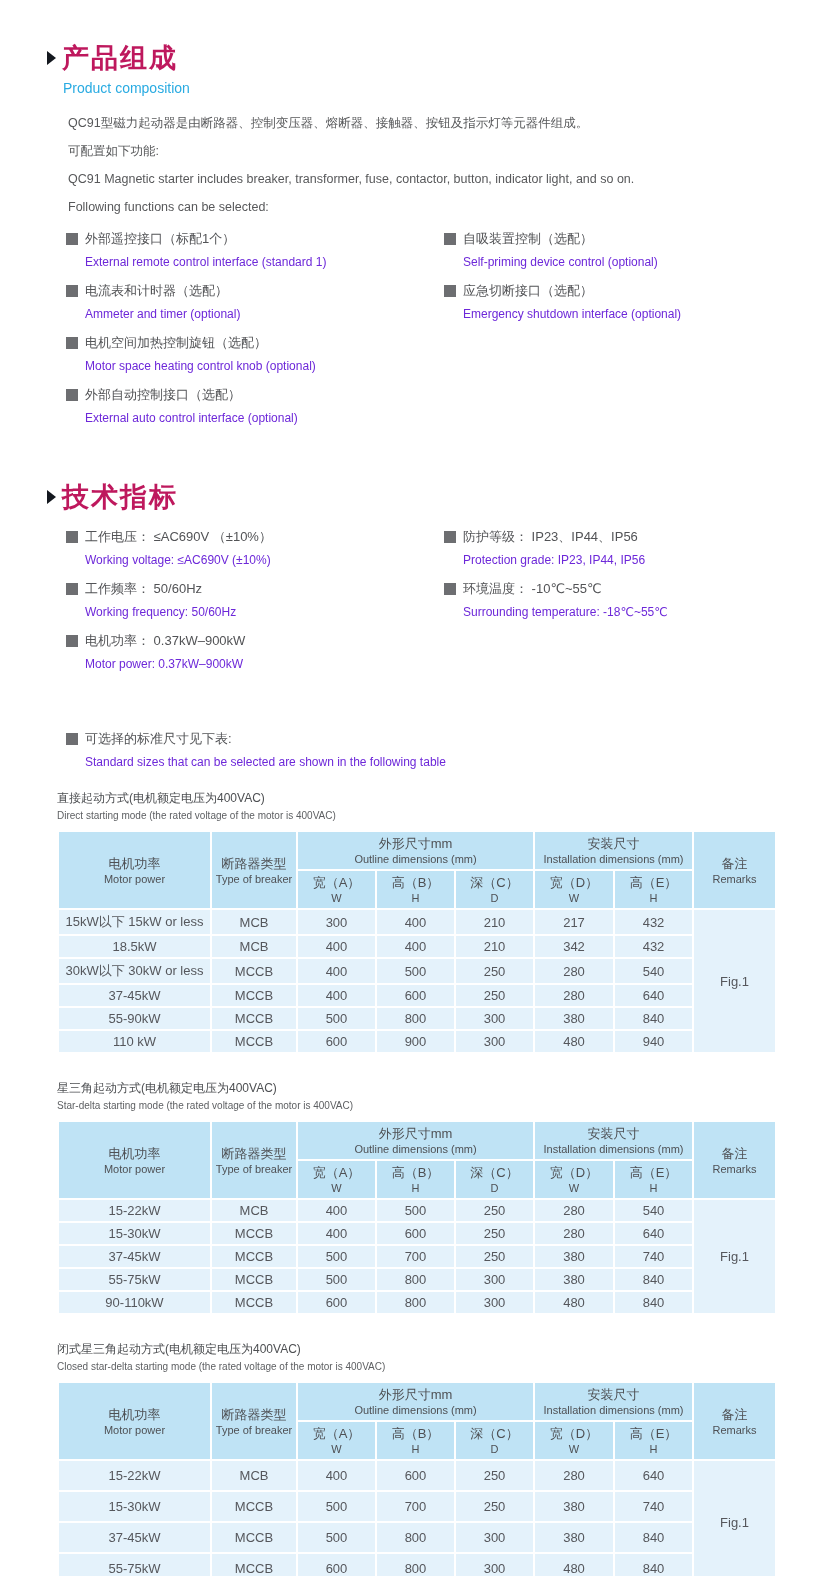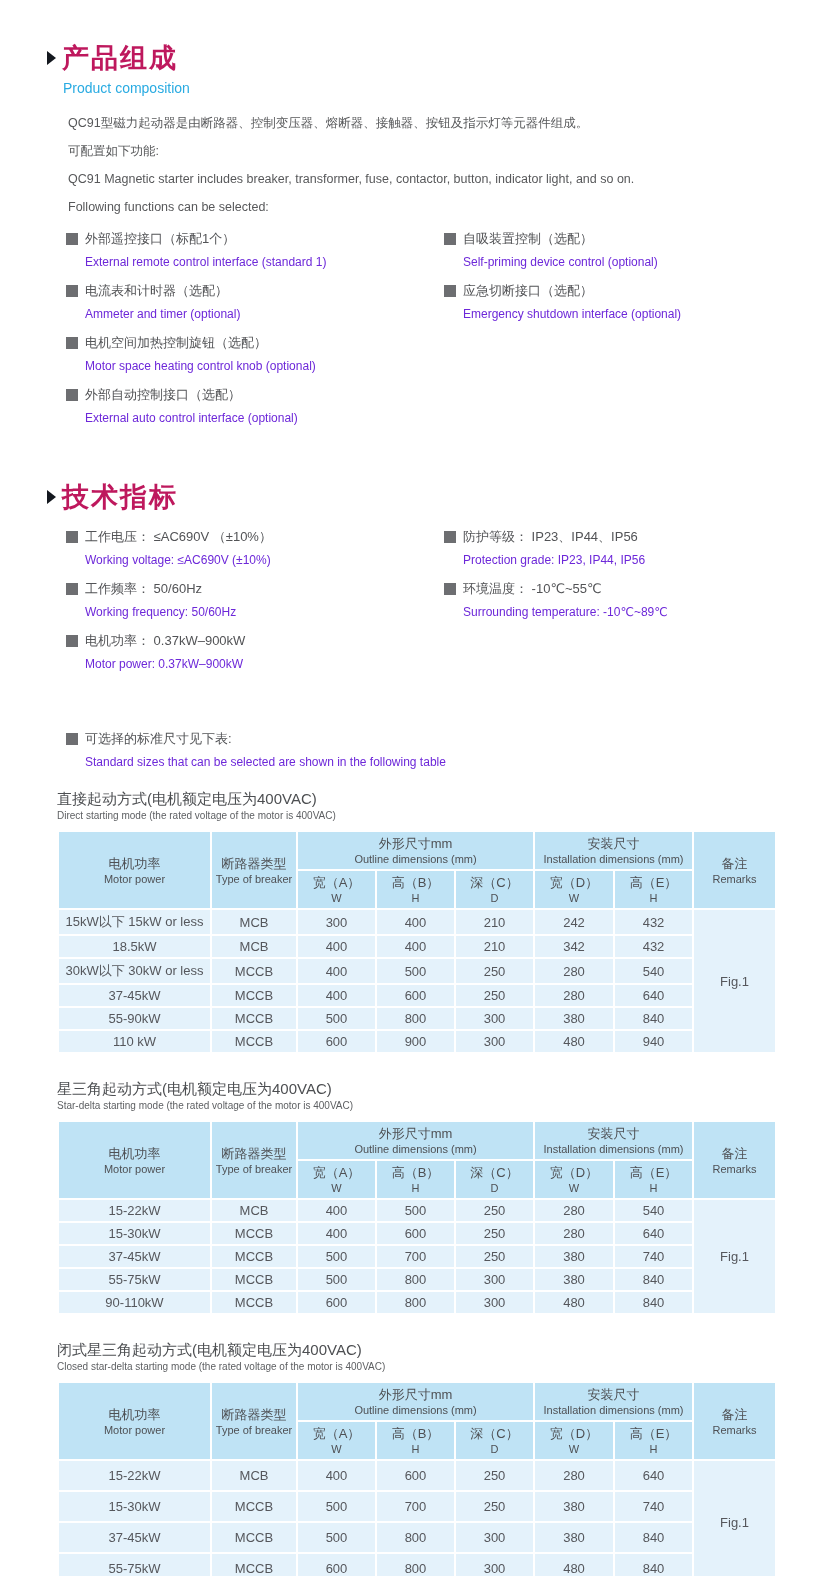--- a/index.html
+++ b/index.html
@@ -30,21 +30,21 @@
   .col-right { width:340px; }
   .item { margin-bottom:9px; }
   .item-zh { font-size:13px; color:#525356; line-height:19px; display:flex; align-items:center; }
   .sq { width:12px; height:12px; background:#6d6e71; margin-right:7px; flex:0 0 auto; }
   .item-en { font-size:12px; color:#6d28d9; line-height:20px; margin:4px 0 0 19px; }
   
   .note { margin:46px 0 0 66px; }
   
   .table-block { margin:26px 0 0 57px; }
   .table-block.first { margin-top:18px; }
-  .tbl-title-zh { font-size:15px; color:#4d4f52; line-height:17px; }
+  .tbl-title-zh { font-size:12px; color:#4d4f52; line-height:17px; }
   .tbl-title-en { font-size:10px; color:#5d5f62; line-height:17px; margin-bottom:6px; }
   table.dim { border-collapse:collapse; table-layout:fixed; width:718px; text-align:center; }
   table.dim th, table.dim td { border:2px solid #ffffff; }
   table.dim thead th { background:#bfe3f5; font-weight:normal; color:#4e5china054; padding:3px 2px; }
   table.dim thead th { color:#4e5054; }
   .th-zh { font-size:13px; line-height:17px; }
   .th-en { font-size:11px; line-height:14px; }
   table.dim tbody td {
     background:#e4f2fb; color:#55575c; font-size:13px;
     height:22px; padding:3px 2px; white-space:nowrap; overflow:hidden;
@@ -159,21 +159,21 @@
             <span class="sq"></span>
             <span>防护等级： IP23、IP44、IP56</span>
           </div>
         <div class="item-en">Protection grade: IP23, IP44, IP56</div>
       </div>
       <div class="item">
         <div class="item-zh">
             <span class="sq"></span>
             <span>环境温度： -10℃~55℃</span>
           </div>
-        <div class="item-en">Surrounding temperature: -10℃~89℃</div>
+        <div class="item-en">Surrounding temperature: -18℃~55℃</div>
       </div>
     </div>
   </div>
 </section>
 
 <div class="note item">
   <div class="item-zh">
       <span class="sq"></span>
       <span>可选择的标准尺寸见下表:</span>
     </div>
@@ -240,21 +240,21 @@
           </th>
       </tr>
     </thead>
     <tbody>
         <tr>
           <td>15kW以下 15kW or less</td>
           <td>MCB</td>
           <td>300</td>
           <td>400</td>
           <td>210</td>
-          <td>242</td>
+          <td>217</td>
           <td>432</td>
           <td rowspan="6" class="remarks-cell">Fig.1</td>
         </tr>
         <tr>
           <td>18.5kW</td>
           <td>MCB</td>
           <td>400</td>
           <td>400</td>
           <td>210</td>
           <td>342</td>

